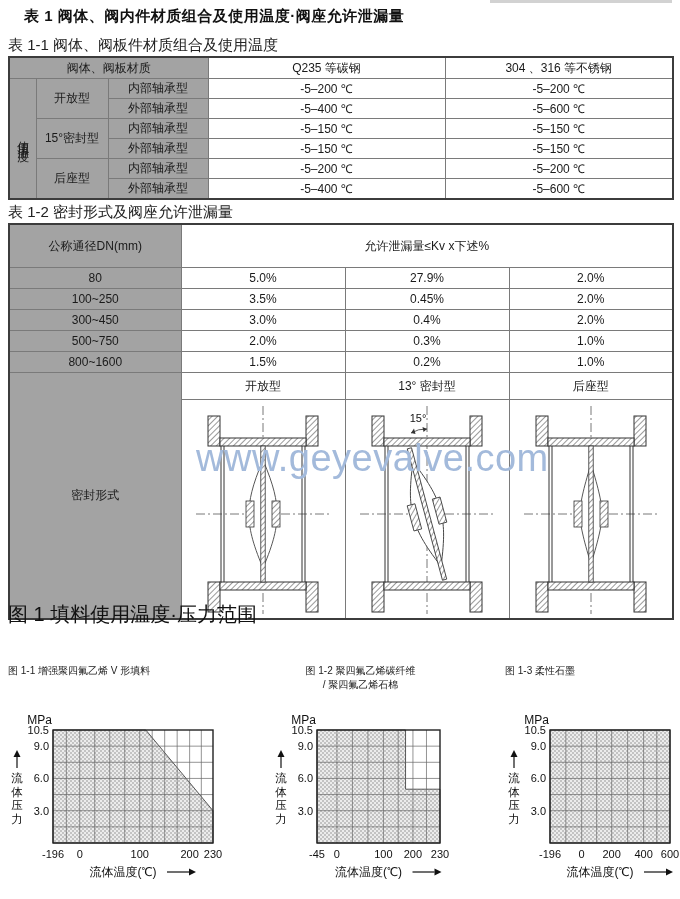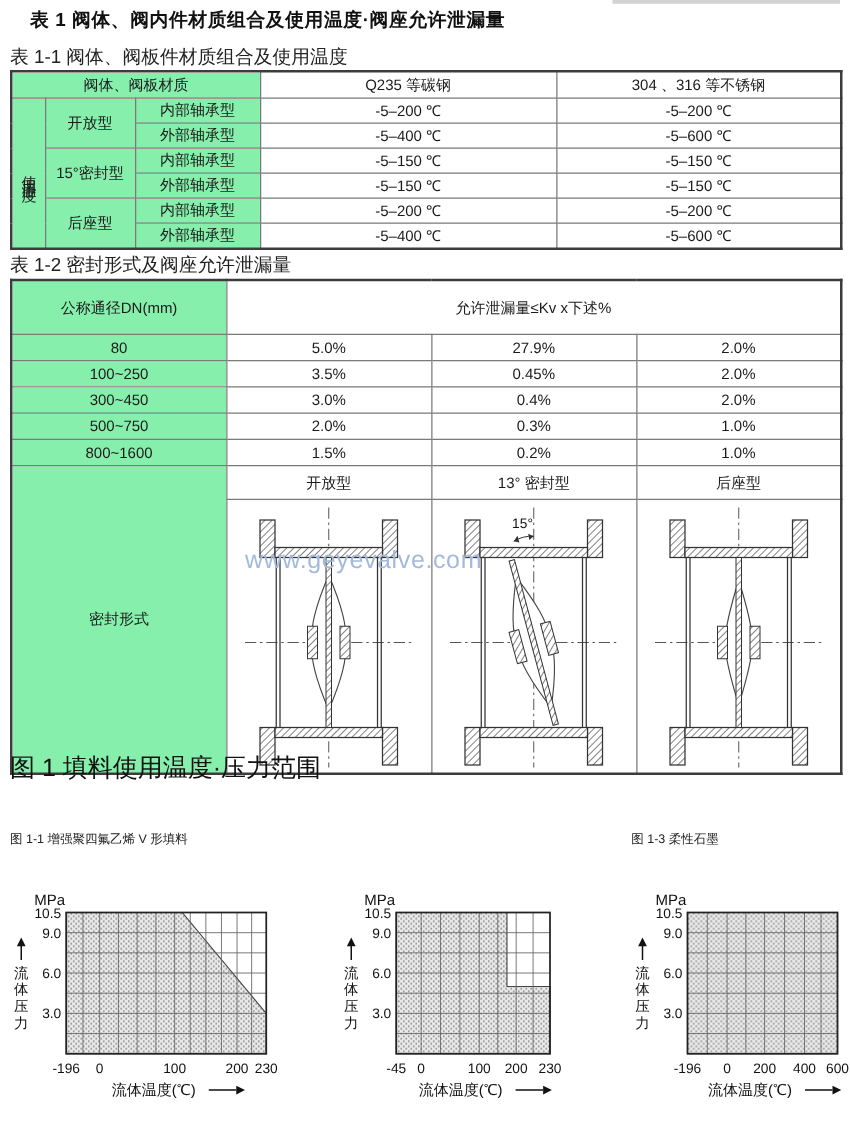--- a/index.html
+++ b/index.html
@@ -6,31 +6,31 @@
   body{width:680px;height:899px;position:relative;background:#fff;
        font-family:"Liberation Sans",sans-serif;color:#111}
   .abs{position:absolute}
   .main-title{left:24px;top:7px;font-size:15px;font-weight:bold;letter-spacing:0.5px}
   .sub{font-size:15px;color:#222}
   .header-artifact{left:490px;top:0;width:182px;height:3px;background:#d2d2d2}
   table.t{border-collapse:collapse;table-layout:fixed;position:absolute;background:#fff;
           border:2px solid #3c3c3c}
   table.t td{border:1px solid #7a7a7a;text-align:center;vertical-align:middle;
              font-size:12px;padding:0;color:#1a1a1a;overflow:hidden}
-  .grey{background:#86efac}
+  .grey{background:#a3a3a3}
   #t1{left:8px;top:56px;width:664px}
   #t1 td{height:19px}
   #t1 tr.hd td{height:20px}
   #t2{left:8px;top:223px;width:664px}
   #t2 tr.hrow td{height:42px}
   #t2 tr.drow td{height:20px}
   #t2 tr.trow td{height:26px}
   #t2 tr.grow td{height:218px;vertical-align:top;padding:0}
   .vlabel{writing-mode:vertical-rl;text-orientation:upright;letter-spacing:3px;font-size:12px}
-  .watermark{left:196px;top:437px;font-size:20px;color:#a3badb;letter-spacing:0.5px;
+  .watermark{left:196px;top:437px;font-size:38px;color:#a3badb;letter-spacing:0.5px;
              z-index:6;white-space:nowrap}
   .fig-title{left:8px;top:601px;font-size:20px;font-weight:normal}
   .cap{font-size:10px;color:#222}
   .chart-box{top:698px;height:200px}
   svg{display:block}
   .valve-svg{margin:0 auto}
 </style>
 </head>
 <body>
 
@@ -241,20 +241,22 @@
   </tr>
 </tbody>
   </table>
 
 <div class="abs watermark">www.geyevalve.com</div>
 
 <div class="abs fig-title">图 1 填料使用温度·压力范围</div>
 
 <div class="abs cap" style="left:8px;top:664px">图 1-1 增强聚四氟乙烯 V 形填料</div>
 <div class="abs cap" style="left:263px;top:664px;width:195px;text-align:center">
+  <div>图 1-2 聚四氟乙烯碳纤维</div>
+  <div>/ 聚四氟乙烯石棉</div>
 </div>
 <div class="abs cap" style="left:505px;top:664px">图 1-3 柔性石墨</div>
 
 <div class="abs chart-box" style="left:0;width:240px">
   <svg class="chart-svg" width="240" height="200" viewBox="0 0 240 200">
       <defs>
         <pattern id="dots0" width="4" height="4" patternUnits="userSpaceOnUse">
           <rect width="4" height="4" fill="#ececec"></rect>
           <circle cx="1" cy="1" r="0.8" fill="#8f8f8f"></circle>
           <circle cx="3" cy="3" r="0.8" fill="#8f8f8f"></circle>

